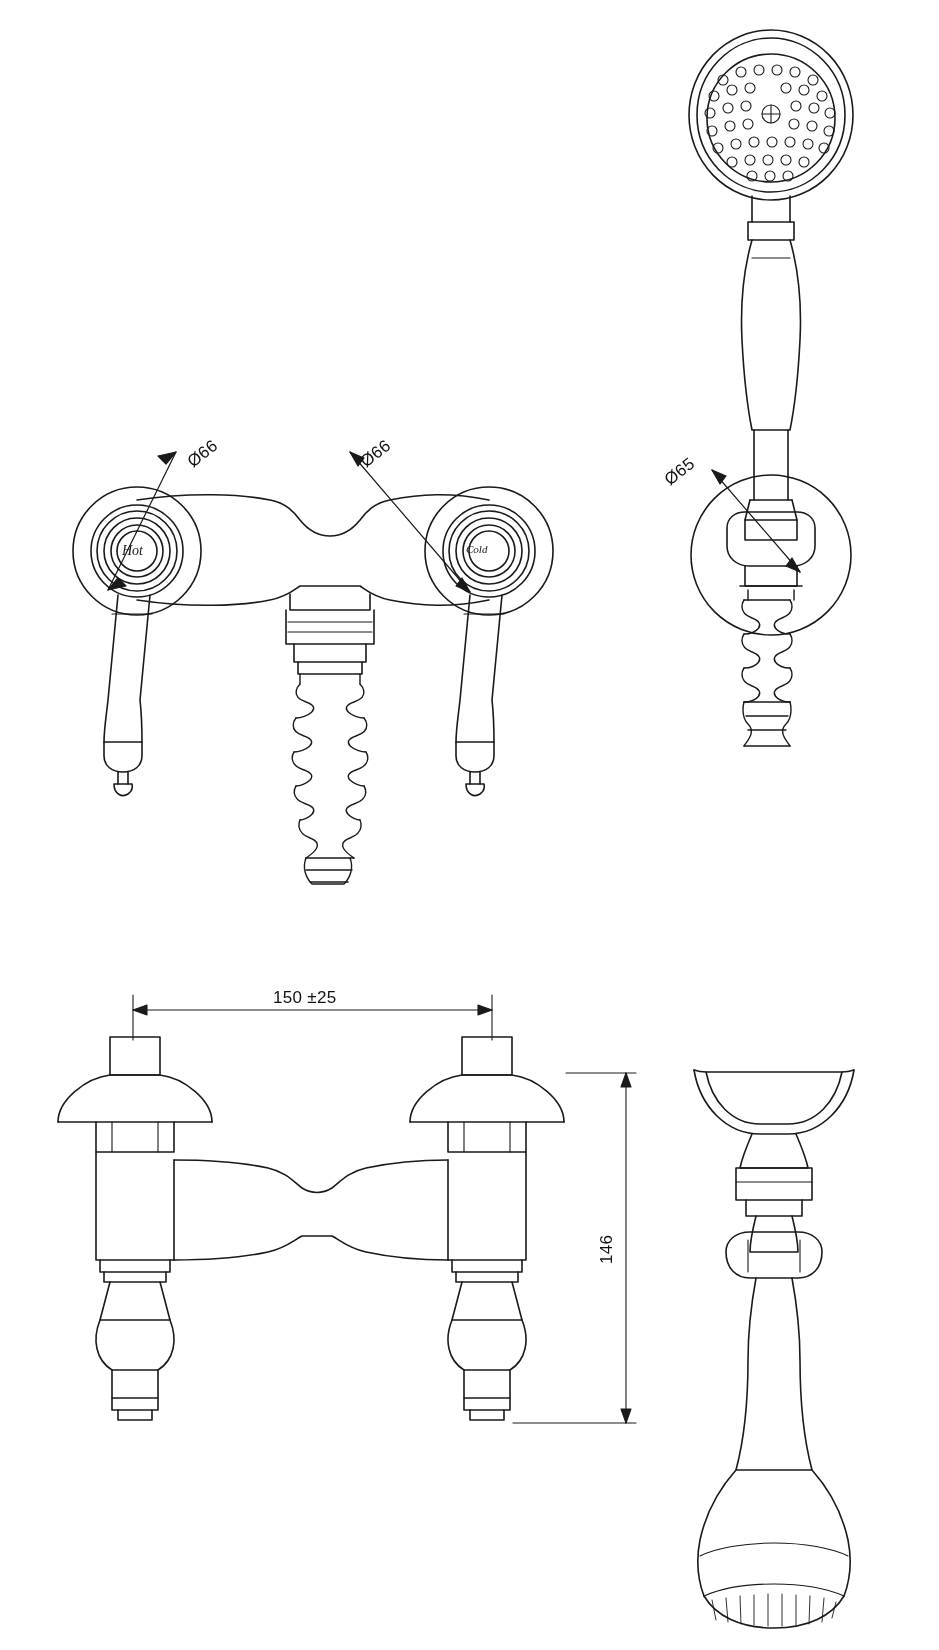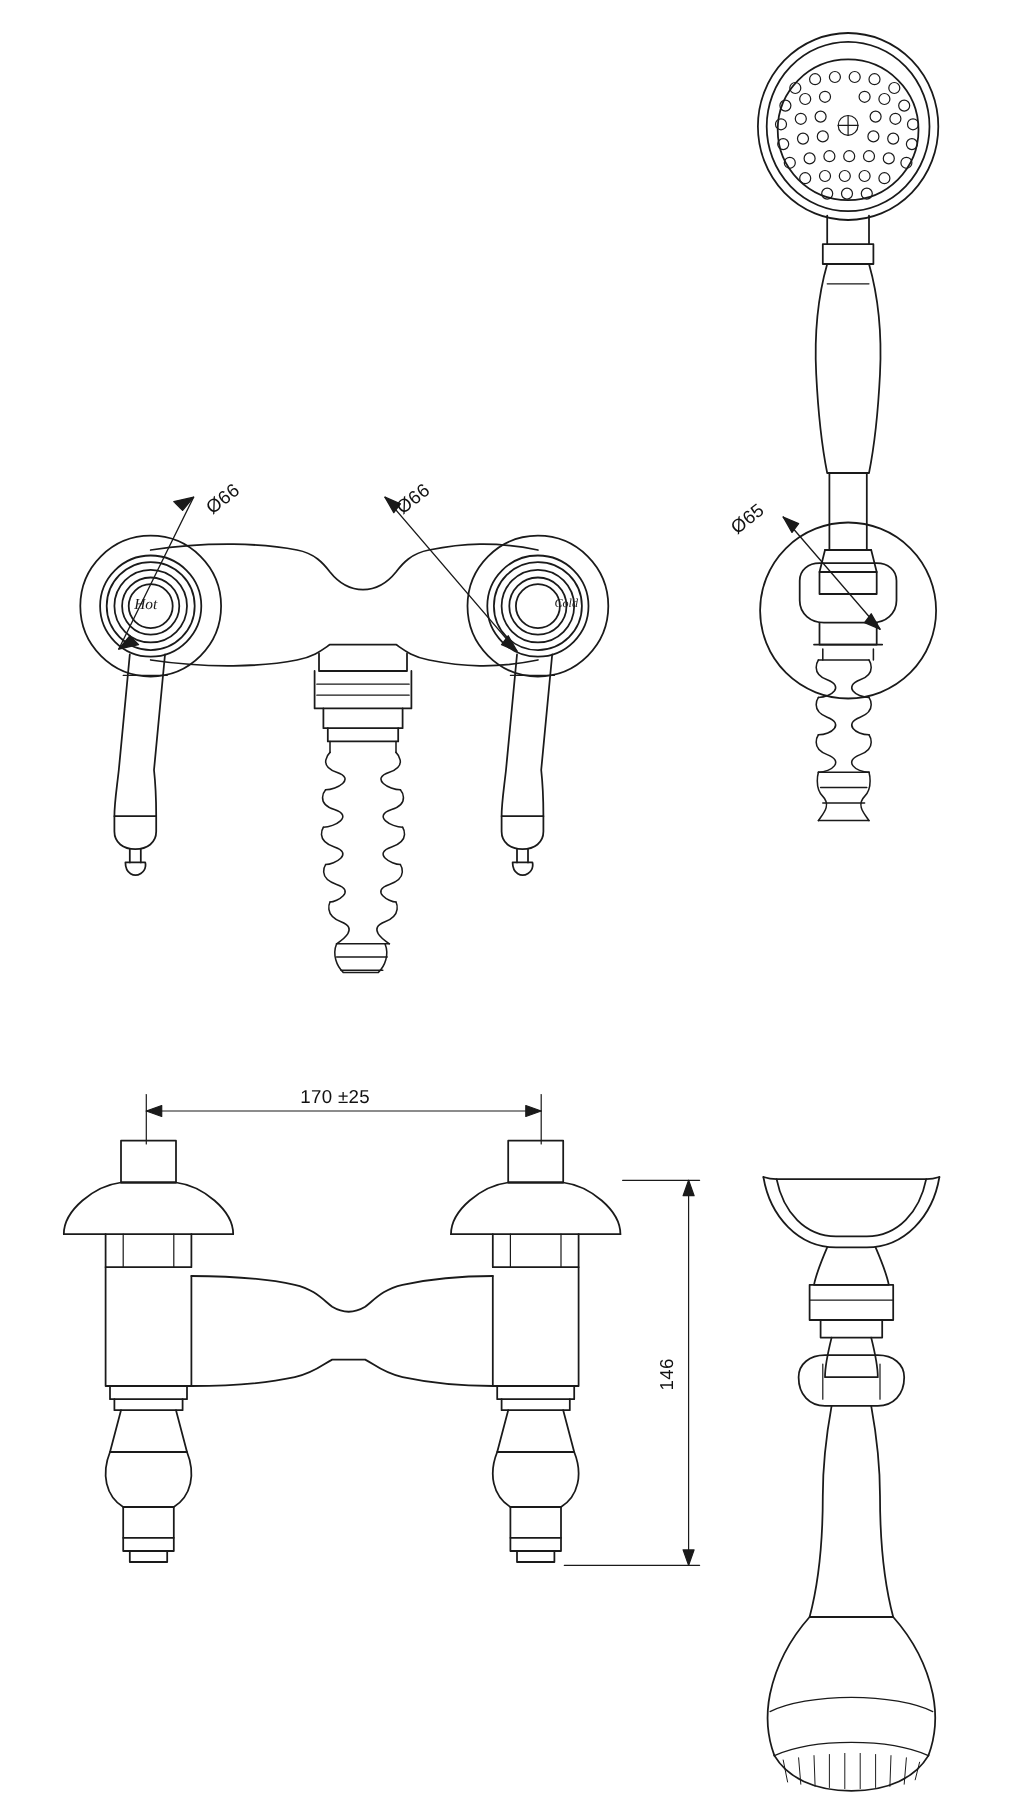--- a/index.html
+++ b/index.html
@@ -305,23 +305,23 @@
 
     </g>
   </svg>
 
   <div class="dimlabel rot-a" style="left:196px;top:452px;">Ø66</div>
 
   <div class="dimlabel rot-b" style="left:369px;top:452px;">Ø66</div>
 
   <div class="dimlabel rot-c" style="left:673px;top:470px;">Ø65</div>
 
-  <div class="dimlabel" style="left:273px;top:988px;">170 ±25</div>
+  <div class="dimlabel" style="left:273px;top:988px;">150 ±25</div>
 
   <div class="dimlabel" style="left:597px;top:1264px;transform:rotate(-90deg);transform-origin:left top;">146</div>
 
   <div style="position:absolute;left:122px;top:543px;font-size:14px;font-style:italic;
               font-family:'Liberation Serif',serif;">Hot</div>
 
-  <div style="position:absolute;left:504px;top:543px;font-size:11px;font-style:italic;
+  <div style="position:absolute;left:466px;top:543px;font-size:11px;font-style:italic;
               font-family:'Liberation Serif',serif;">Cold</div>
 
 </div>
 
 </body></html>

